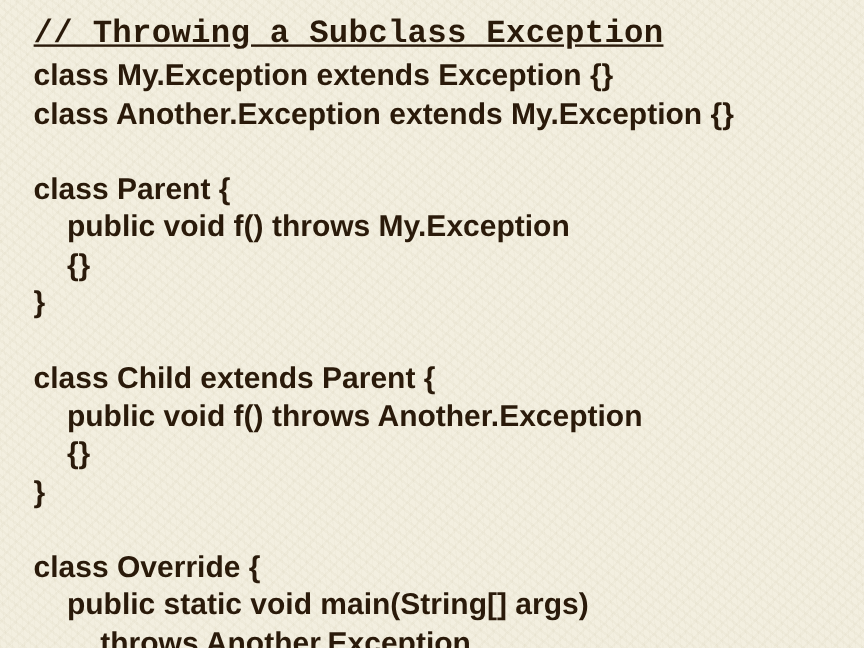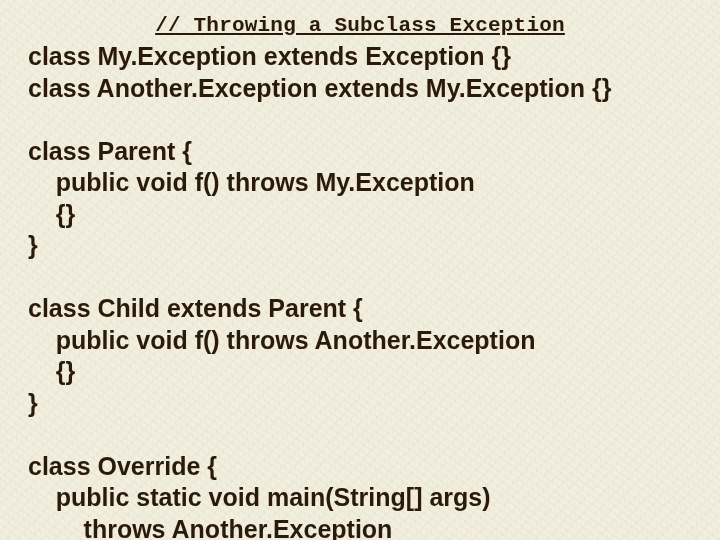--- a/index.html
+++ b/index.html
@@ -14,26 +14,25 @@
     background-image:
       repeating-linear-gradient(37deg, rgba(170,160,120,0.06) 0 2px, transparent 2px 6px),
       repeating-linear-gradient(-47deg, rgba(170,160,120,0.05) 0 2px, transparent 2px 9px),
       repeating-linear-gradient(85deg, rgba(170,160,120,0.04) 0 1px, transparent 1px 5px);
     font-family: "Courier New", Courier, monospace;
     color: #2a1a0a;
     box-sizing: border-box;
     padding: 14px 28px 0 28px;
   }
   .title {
-    font-size: 21px;
+    font-size: 27px;
     font-weight: bold;
     text-decoration: underline;
     margin: 0 0 4px 0;
     letter-spacing: 0.2px;
-    text-align: center;
   }
   pre.code {
     margin: 0;
     font-family: Liberation Sans, sans-serif;
     font-size: 25px;
     font-weight: bold;
     line-height: 1.26;
     white-space: pre;
   }
 </style>

